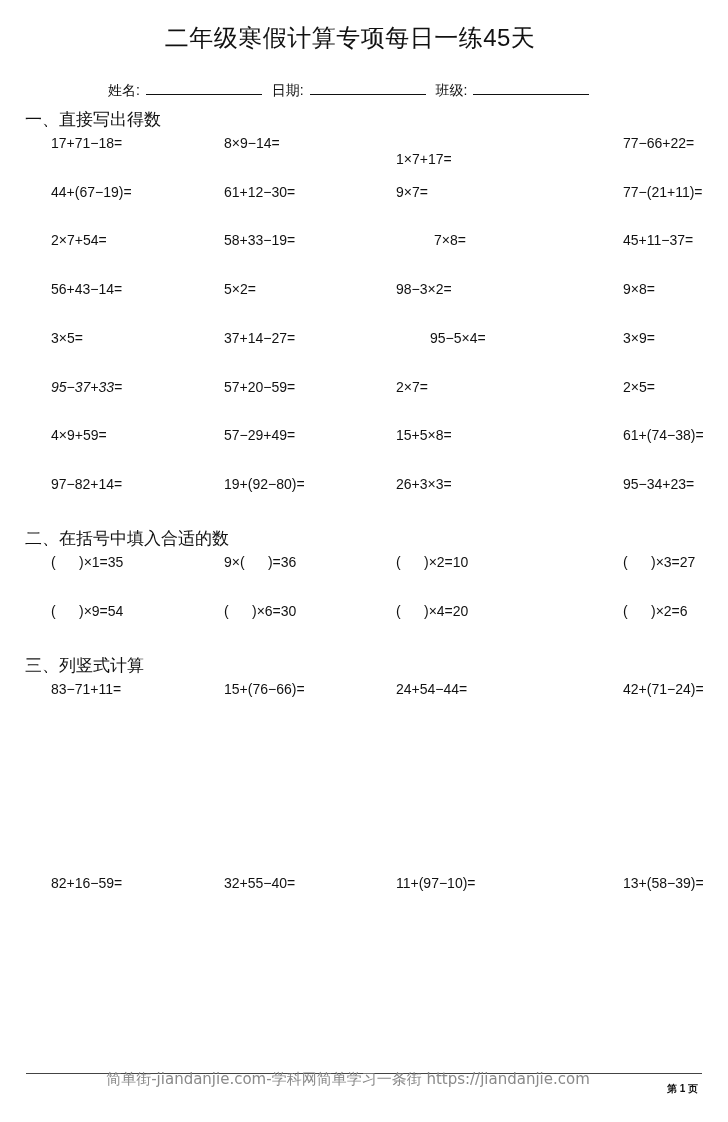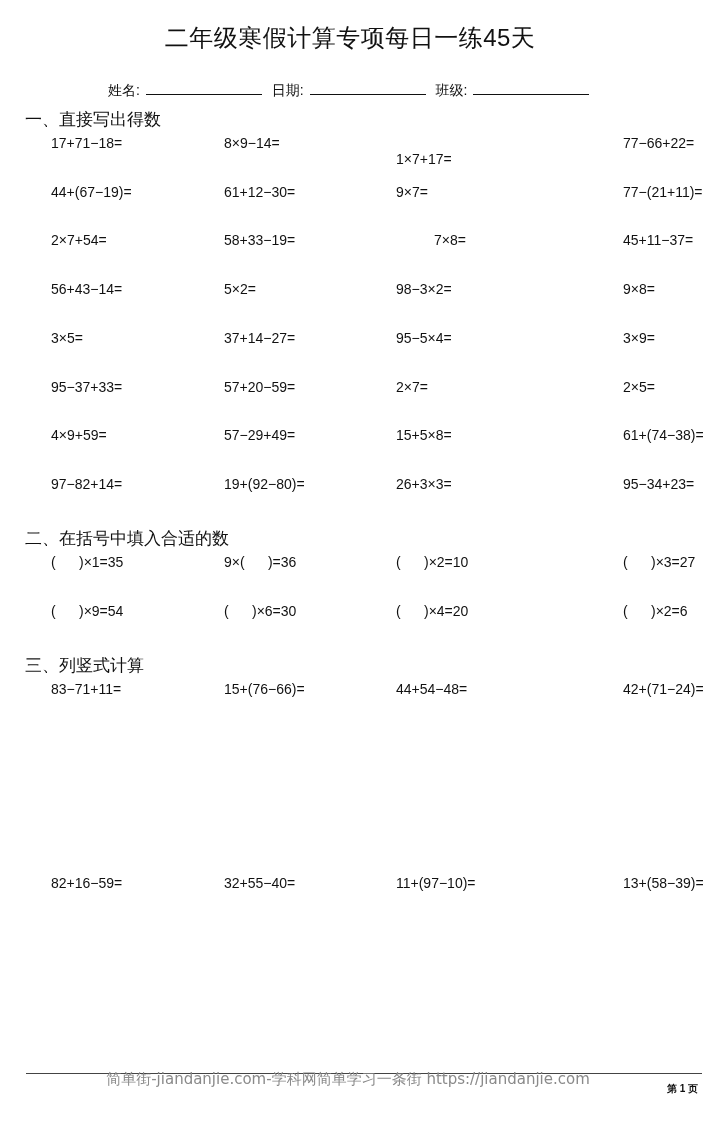--- a/index.html
+++ b/index.html
@@ -79,25 +79,25 @@
     </div>
     <div class="grid-row" style="top: 281px;">
       <span class="cell c0" style="white-space: pre;">56+43−14=</span>
       <span class="cell c1" style="white-space: pre;">5×2=</span>
       <span class="cell c2" style="white-space: pre;">98−3×2=</span>
       <span class="cell c3" style="white-space: pre;">9×8=</span>
     </div>
     <div class="grid-row" style="top: 330px;">
       <span class="cell c0" style="white-space: pre;">3×5=</span>
       <span class="cell c1" style="white-space: pre;">37+14−27=</span>
-      <span class="cell c2" style="white-space: pre;">95−5×4=</span>
+      <span class="cell c2" style="white-space: pre; margin-left: 34px;">95−5×4=</span>
       <span class="cell c3" style="white-space: pre;">3×9=</span>
     </div>
     <div class="grid-row" style="top: 379px;">
-      <span class="cell c0" style="white-space: pre;">95−37+33=</span>
+      <span class="cell c0" style="white-space: pre; font-style: italic;">95−37+33=</span>
       <span class="cell c1" style="white-space: pre;">57+20−59=</span>
       <span class="cell c2" style="white-space: pre;">2×7=</span>
       <span class="cell c3" style="white-space: pre;">2×5=</span>
     </div>
     <div class="grid-row" style="top: 427px;">
       <span class="cell c0" style="white-space: pre;">4×9+59=</span>
       <span class="cell c1" style="white-space: pre;">57−29+49=</span>
       <span class="cell c2" style="white-space: pre;">15+5×8=</span>
       <span class="cell c3" style="white-space: pre;">61+(74−38)=</span>
     </div>
@@ -123,21 +123,21 @@
       <span class="cell c2" style="white-space: pre;">(      )×4=20</span>
       <span class="cell c3" style="white-space: pre;">(      )×2=6</span>
     </div>
   </div>
 
 <div class="section-heading" style="top:654px;">三、列竖式计算</div>
 <div id="s3">
     <div class="grid-row" style="top: 681px;">
       <span class="cell c0" style="white-space: pre;">83−71+11=</span>
       <span class="cell c1" style="white-space: pre;">15+(76−66)=</span>
-      <span class="cell c2" style="white-space: pre;">44+54−48=</span>
+      <span class="cell c2" style="white-space: pre;">24+54−44=</span>
       <span class="cell c3" style="white-space: pre;">42+(71−24)=</span>
     </div>
     <div class="grid-row" style="top: 875px;">
       <span class="cell c0" style="white-space: pre;">82+16−59=</span>
       <span class="cell c1" style="white-space: pre;">32+55−40=</span>
       <span class="cell c2" style="white-space: pre;">11+(97−10)=</span>
       <span class="cell c3" style="white-space: pre;">13+(58−39)=</span>
     </div>
   </div>
 

